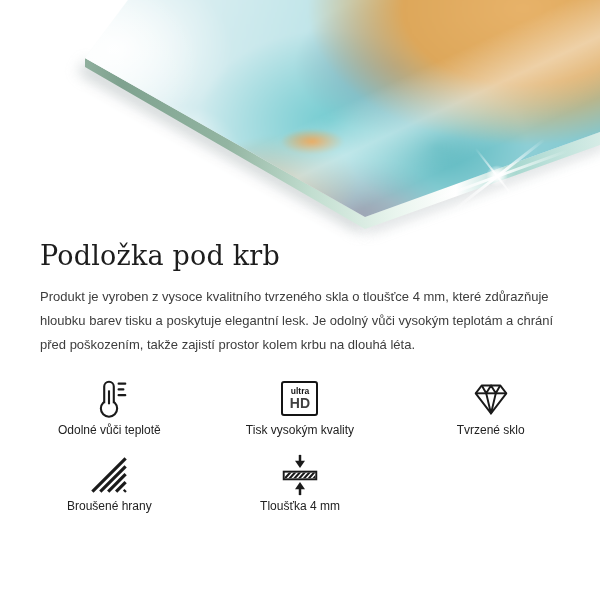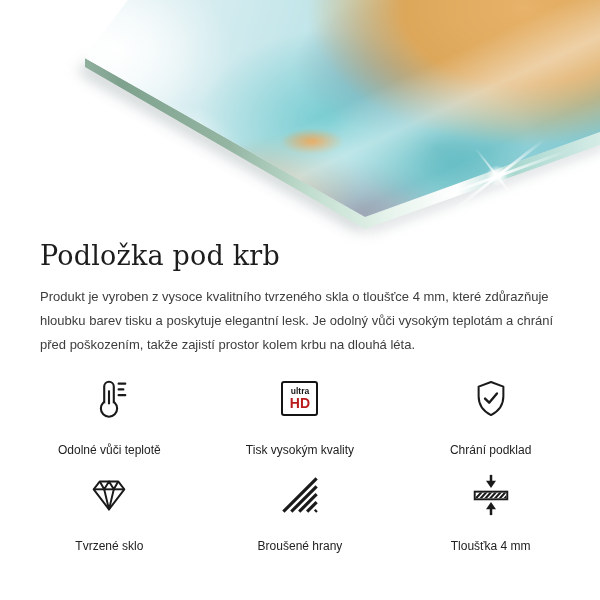--- a/index.html
+++ b/index.html
@@ -58,25 +58,25 @@
   .heading { margin:8px 16px 0 40px; font-family:"DejaVu Serif","Liberation Serif",serif;
     font-weight:400; font-size:27px; line-height:35px; color:#1d1d1d; letter-spacing:0.2px; }
   .hl { display:block; }
   .desc { margin:12px 40px 0 40px; max-width:535px; font-size:13px; line-height:24px; color:#3d3d3d; }
 
   
   .features { margin-top:18px; padding:0 14px; display:grid; grid-template-columns:repeat(3,1fr);
     row-gap:14px; justify-items:center; }
   .feature { display:flex; flex-direction:column; align-items:center; width:180px; }
   .icon-box { height:47px; display:flex; align-items:center; justify-content:center; }
-  .f-label { margin-top:21px; font-size:12px; color:#222222; text-align:center; }
+  .f-label { margin-top:1px; font-size:12px; color:#222222; text-align:center; }
   .uhd { width:37px; height:35px; border:2.5px solid #141414; border-radius:3px;
     display:flex; flex-direction:column; align-items:center; justify-content:center; line-height:1; }
   .uhd-top { font-size:8.5px; font-weight:700; color:#141414; }
-  .uhd-bottom { font-size:14px; font-weight:800; color:#b91c1c; margin-top:1px; letter-spacing:0.2px; }
+  .uhd-bottom { font-size:14px; font-weight:800; color:#404040; margin-top:1px; letter-spacing:0.2px; }
   svg.fi { stroke:#1a1a1a; fill:none; stroke-width:2.2; }
 </style>
 </head>
 <body>
 
 <div class="page">
 
   <div class="hero">
     <div class="shadow shadow-a"></div>
     <div class="shadow shadow-b"></div>
@@ -119,29 +119,20 @@
     <div class="feature">
       <div class="icon-box">
         <div class="uhd">
           <span class="uhd-top">ultra</span>
           <span class="uhd-bottom">HD</span>
         </div>
       </div>
       <div class="f-label">Tisk vysokým kvality</div>
     </div>
 
-    <div class="feature">
-      <div class="icon-box">
-        <svg class="fi" width="44" height="44" viewBox="0 0 48 48" stroke-linejoin="round">
-          <path d="M24 5.5 L37.5 10.5 V21 C37.5 30.5 32 37.5 24 41.5 C16 37.5 10.5 30.5 10.5 21 V10.5 Z"></path>
-          <path d="M17.5 23.5 L22 28 L30.5 18" stroke-linecap="round" stroke-width="2.6"></path>
-        </svg>
-      </div>
-      <div class="f-label">Chrání podklad</div>
-    </div>
 
     <div class="feature">
       <div class="icon-box">
         <svg class="fi" width="42" height="42" viewBox="0 0 48 48" stroke-linejoin="round">
           <path d="M13.5 8.5 H34.5 L41.5 17.5 L24 40.5 L6.5 17.5 Z"></path>
           <path d="M6.5 17.5 H41.5"></path>
           <path d="M13.5 8.5 L18.5 17.5 L24 8.5 L29.5 17.5 L34.5 8.5"></path>
           <path d="M18.5 17.5 L24 40.5 L29.5 17.5"></path>
         </svg>
       </div>

